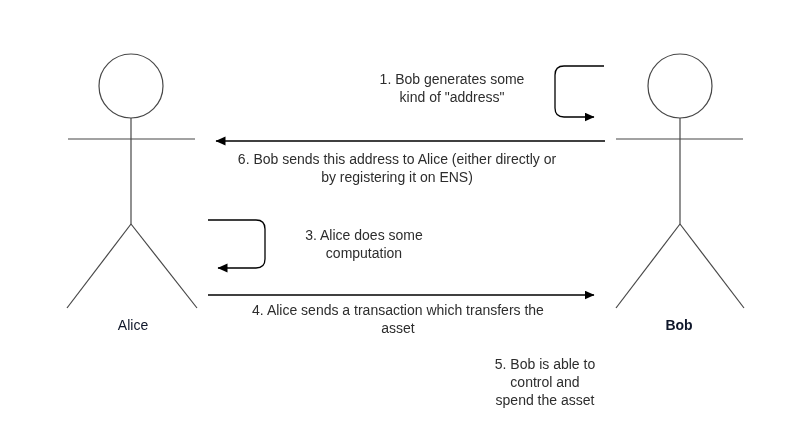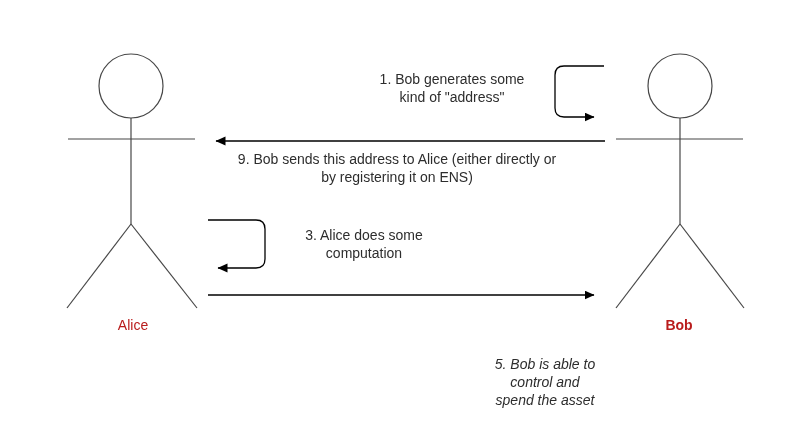--- a/index.html
+++ b/index.html
@@ -28,21 +28,21 @@
     font-size: 14px;
     line-height: 18px;
     color: #2d2d2d;
   }
   .actor-name {
     position: absolute;
     transform: translateX(-50%);
     text-align: center;
     font-size: 14px;
     line-height: 16px;
-    color: #b91c1c;
+    color: #0f172a;
   }
   .figure {
     stroke: #474747;
     stroke-width: 1.2;
     fill: none;
   }
   .conn {
     stroke: #000000;
     stroke-width: 1.3;
     fill: none;
@@ -81,28 +81,30 @@
     <path class="conn" marker-end="url(#ah)" d="M 605 141 L 216 141"></path>
 
     <path class="conn" marker-end="url(#ah)" d="M 208 220 L 256 220 Q 265 220 265 229 L 265 259 Q 265 268 256 268 L 218 268"></path>
 
     <path class="conn" marker-end="url(#ah)" d="M 208 295 L 594 295"></path>
   </svg>
 
   <div class="dlabel" style="left:452px; top:70px;">1. Bob generates some
 kind of "address"</div>
 
-  <div class="dlabel" style="left:397px; top:150px;">9. Bob sends this address to Alice (either directly or
+  <div class="dlabel" style="left:397px; top:150px;">6. Bob sends this address to Alice (either directly or
 by registering it on ENS)</div>
 
   <div class="dlabel" style="left:364px; top:226px;">3. Alice does some
 computation</div>
 
+  <div class="dlabel" style="left:398px; top:301px;">4. Alice sends a transaction which transfers the
+asset</div>
 
-  <div class="dlabel" style="left:545px; top:355px;font-style:italic;">5. Bob is able to
+  <div class="dlabel" style="left:545px; top:355px;">5. Bob is able to
 control and
 spend the asset</div>
 
   <div class="actor-name" style="left:133px; top:317px;">Alice</div>
 
   <div class="actor-name" style="left:679px; top:317px;font-weight:bold;">Bob</div>
 
 </div>
 
 </body></html>

